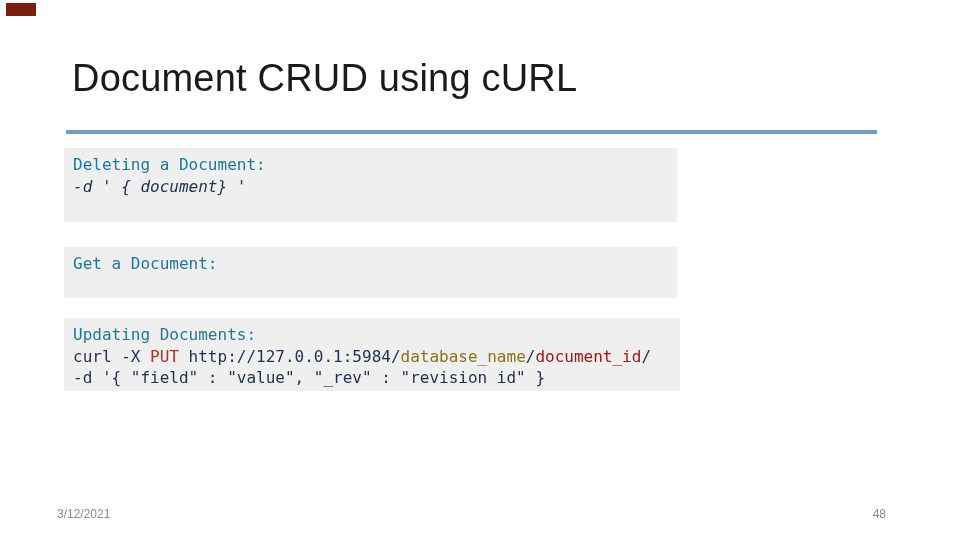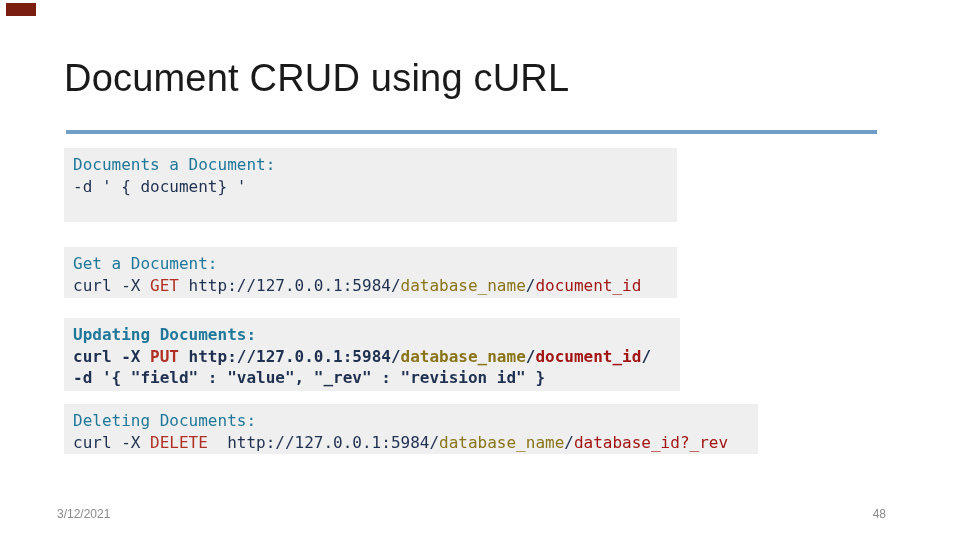--- a/index.html
+++ b/index.html
@@ -11,21 +11,21 @@
     overflow: hidden;
   }
   .slide { position: absolute; left: 0; top: 0; width: 960px; height: 540px; background: #ffffff; }
 
   .corner-accent {
     position: absolute; left: 6px; top: 3px;
     width: 30px; height: 13px;
   }
 
   .title {
-    position: absolute; left: 64px; top: 57px;
+    position: absolute; left: 72px; top: 57px;
     margin: 0;
     font-size: 38px; font-weight: 400;
     letter-spacing: 0.2px;
     color: #1a1a1a;
     white-space: nowrap;
   }
 
   .title-rule {
     position: absolute; left: 66px; top: 130px;
     width: 811px; height: 4px;
@@ -35,21 +35,21 @@
     position: absolute; left: 64px;
     box-sizing: border-box;
     padding: 6px 0 0 9px;
     overflow: hidden;
     font-family: "DejaVu Sans Mono", "Liberation Mono", monospace;
     font-size: 16px;
     line-height: 21.5px;
   }
   .block-0 { top: 148px; width: 613px; height: 74px; }
   .block-1 { top: 247px; width: 613px; height: 51px; }
-  .block-2 { top: 318px; width: 616px; height: 73px; font-weight: bold; }
+  .block-2 { top: 318px; width: 616px; height: 73px; }
   .block-3 { top: 404px; width: 694px; height: 50px; }
 
   .code-line { white-space: pre; }
 
   .footer {
     position: absolute; left: 0; top: 507px;
     width: 960px; height: 20px;
     font-size: 12px;
   }
   .footer-date   { position: absolute; left: 57px; top: 0; }
@@ -61,35 +61,30 @@
 
 <div class="slide">
 
   <div class="corner-accent" style="background: rgb(122, 30, 16);"></div>
 
   <h1 class="title" style="color: rgb(26, 26, 26);">Document CRUD using cURL</h1>
 
   <div class="title-rule" style="background: rgb(111, 159, 199);"></div>
 
   <div class="code-block block-0" style="background: rgb(239, 239, 239);">
-      <div class="code-line"><span style="color: rgb(31, 120, 153);">Documents a Document:</span></div>
-      <div class="code-line"><span style="color: rgb(31, 48, 80);">-d ' { document} '</span></div>
+      <div class="code-line"><span style="color: rgb(31, 120, 153);">Deleting a Document:</span></div>
+      <div class="code-line"><span style="color: rgb(31, 48, 80); font-style: italic;">-d ' { document} '</span></div>
     </div>
   <div class="code-block block-1" style="background: rgb(239, 239, 239);">
       <div class="code-line"><span style="color: rgb(31, 120, 153);">Get a Document:</span></div>
-      <div class="code-line"><span style="color: rgb(31, 48, 80);">curl -X </span><span style="color: rgb(176, 48, 37);">GET</span><span style="color: rgb(31, 48, 80);"> http://127.0.0.1:5984/</span><span style="color: rgb(138, 116, 24);">database_name</span><span style="color: rgb(31, 48, 80);">/</span><span style="color: rgb(163, 21, 21);">document_id</span></div>
     </div>
   <div class="code-block block-2" style="background: rgb(239, 239, 239);">
       <div class="code-line"><span style="color: rgb(31, 120, 153);">Updating Documents:</span></div>
       <div class="code-line"><span style="color: rgb(31, 48, 80);">curl -X </span><span style="color: rgb(176, 48, 37);">PUT</span><span style="color: rgb(31, 48, 80);"> http://127.0.0.1:5984/</span><span style="color: rgb(138, 116, 24);">database_name</span><span style="color: rgb(31, 48, 80);">/</span><span style="color: rgb(163, 21, 21);">document_id</span><span style="color: rgb(31, 48, 80);">/</span></div>
       <div class="code-line"><span style="color: rgb(31, 48, 80);">-d '{ "field" : "value", "_rev" : "revision id" }</span></div>
-    </div>
-  <div class="code-block block-3" style="background: rgb(239, 239, 239);">
-      <div class="code-line"><span style="color: rgb(31, 120, 153);">Deleting Documents:</span></div>
-      <div class="code-line"><span style="color: rgb(31, 48, 80);">curl -X </span><span style="color: rgb(176, 48, 37);">DELETE</span><span style="color: rgb(31, 48, 80);">  http://127.0.0.1:5984/</span><span style="color: rgb(138, 116, 24);">database_name</span><span style="color: rgb(31, 48, 80);">/</span><span style="color: rgb(163, 21, 21);">database_id?_rev</span></div>
     </div>
 
   <div class="footer" style="color: rgb(138, 138, 138);">
     <span class="footer-date">3/12/2021</span>
     <span class="footer-page">48</span>
   </div>
 
 </div>
 
 </body></html>

